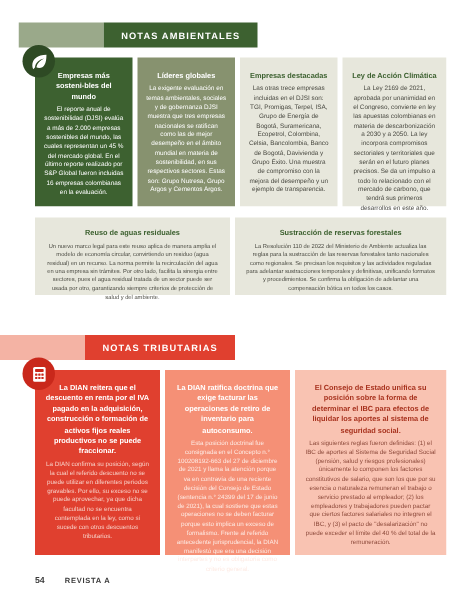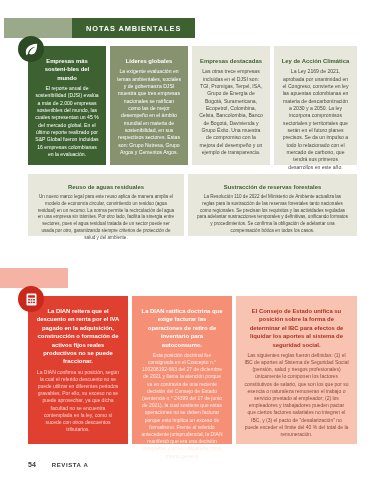--- a/index.html
+++ b/index.html
@@ -14,21 +14,21 @@
 
   
   .sec-head{position:absolute;height:20px;display:flex;align-items:stretch;}
   .sec-head .tail{width:68px;}
   .sec-head .tag{
     display:flex;align-items:center;
     padding:0 14px;
     font-size:7.4px;font-weight:bold;letter-spacing:.9px;
     color:#ffffff;white-space:nowrap;
   }
-  #amb-head{top:18px;left:4px;}
+  #amb-head{top:18px;left:15px;}
   #amb-head .tail{background:#9aa98a;}
   #amb-head .tag{background:#3d6130;}
   #trib-head{top:268px;left:0;}
   #trib-head .tail{background:#f4b3a4;}
   #trib-head .tag{background:#e0402f;}
 
   
   .card{position:absolute;box-sizing:border-box;}
   .card .title{
     font-size:5.9px;font-weight:bold;line-height:1.42;
@@ -126,20 +126,21 @@
     <p class="body">Un nuevo marco legal para este reuso aplica de manera amplia el modelo de economía circular, convirtiendo un residuo (agua residual) en un recurso. La norma permite la recirculación del agua en una empresa sin trámites. Por otro lado, facilita la sinergia entre sectores, pues el agua residual tratada de un sector puede ser usada por otro, garantizando siempre criterios de protección de salud y del ambiente.</p>
   </div>
 
   <div class="card amb-wide" id="amb-w2">
     <p class="title">Sustracción de reservas forestales</p>
     <p class="body">La Resolución 110 de 2022 del Ministerio de Ambiente actualiza las reglas para la sustracción de las reservas forestales tanto nacionales como regionales. Se precisan los requisitos y las actividades reguladas para adelantar sustracciones temporales y definitivas, unificando formatos y procedimientos. Se confirma la obligación de adelantar una compensación bótica en todos los casos.</p>
   </div>
 
   <div class="sec-head" id="trib-head">
     <div class="tail"></div>
+    <div class="tag">NOTAS TRIBUTARIAS</div>
   </div>
 
   <div class="badge" id="trib-badge">
     <svg width="15" height="15" viewBox="0 0 24 24" aria-hidden="true">
       <rect x="4" y="2.5" width="16" height="19" rx="2" fill="#ffffff"></rect>
       <rect x="6.5" y="5" width="11" height="4" rx="1" fill="#c9281b"></rect>
       <rect x="6.5" y="11" width="3" height="2.6" rx=".6" fill="#c9281b"></rect>
       <rect x="10.5" y="11" width="3" height="2.6" rx=".6" fill="#c9281b"></rect>
       <rect x="14.5" y="11" width="3" height="2.6" rx=".6" fill="#c9281b"></rect>
       <rect x="6.5" y="15.2" width="3" height="2.6" rx=".6" fill="#c9281b"></rect>

